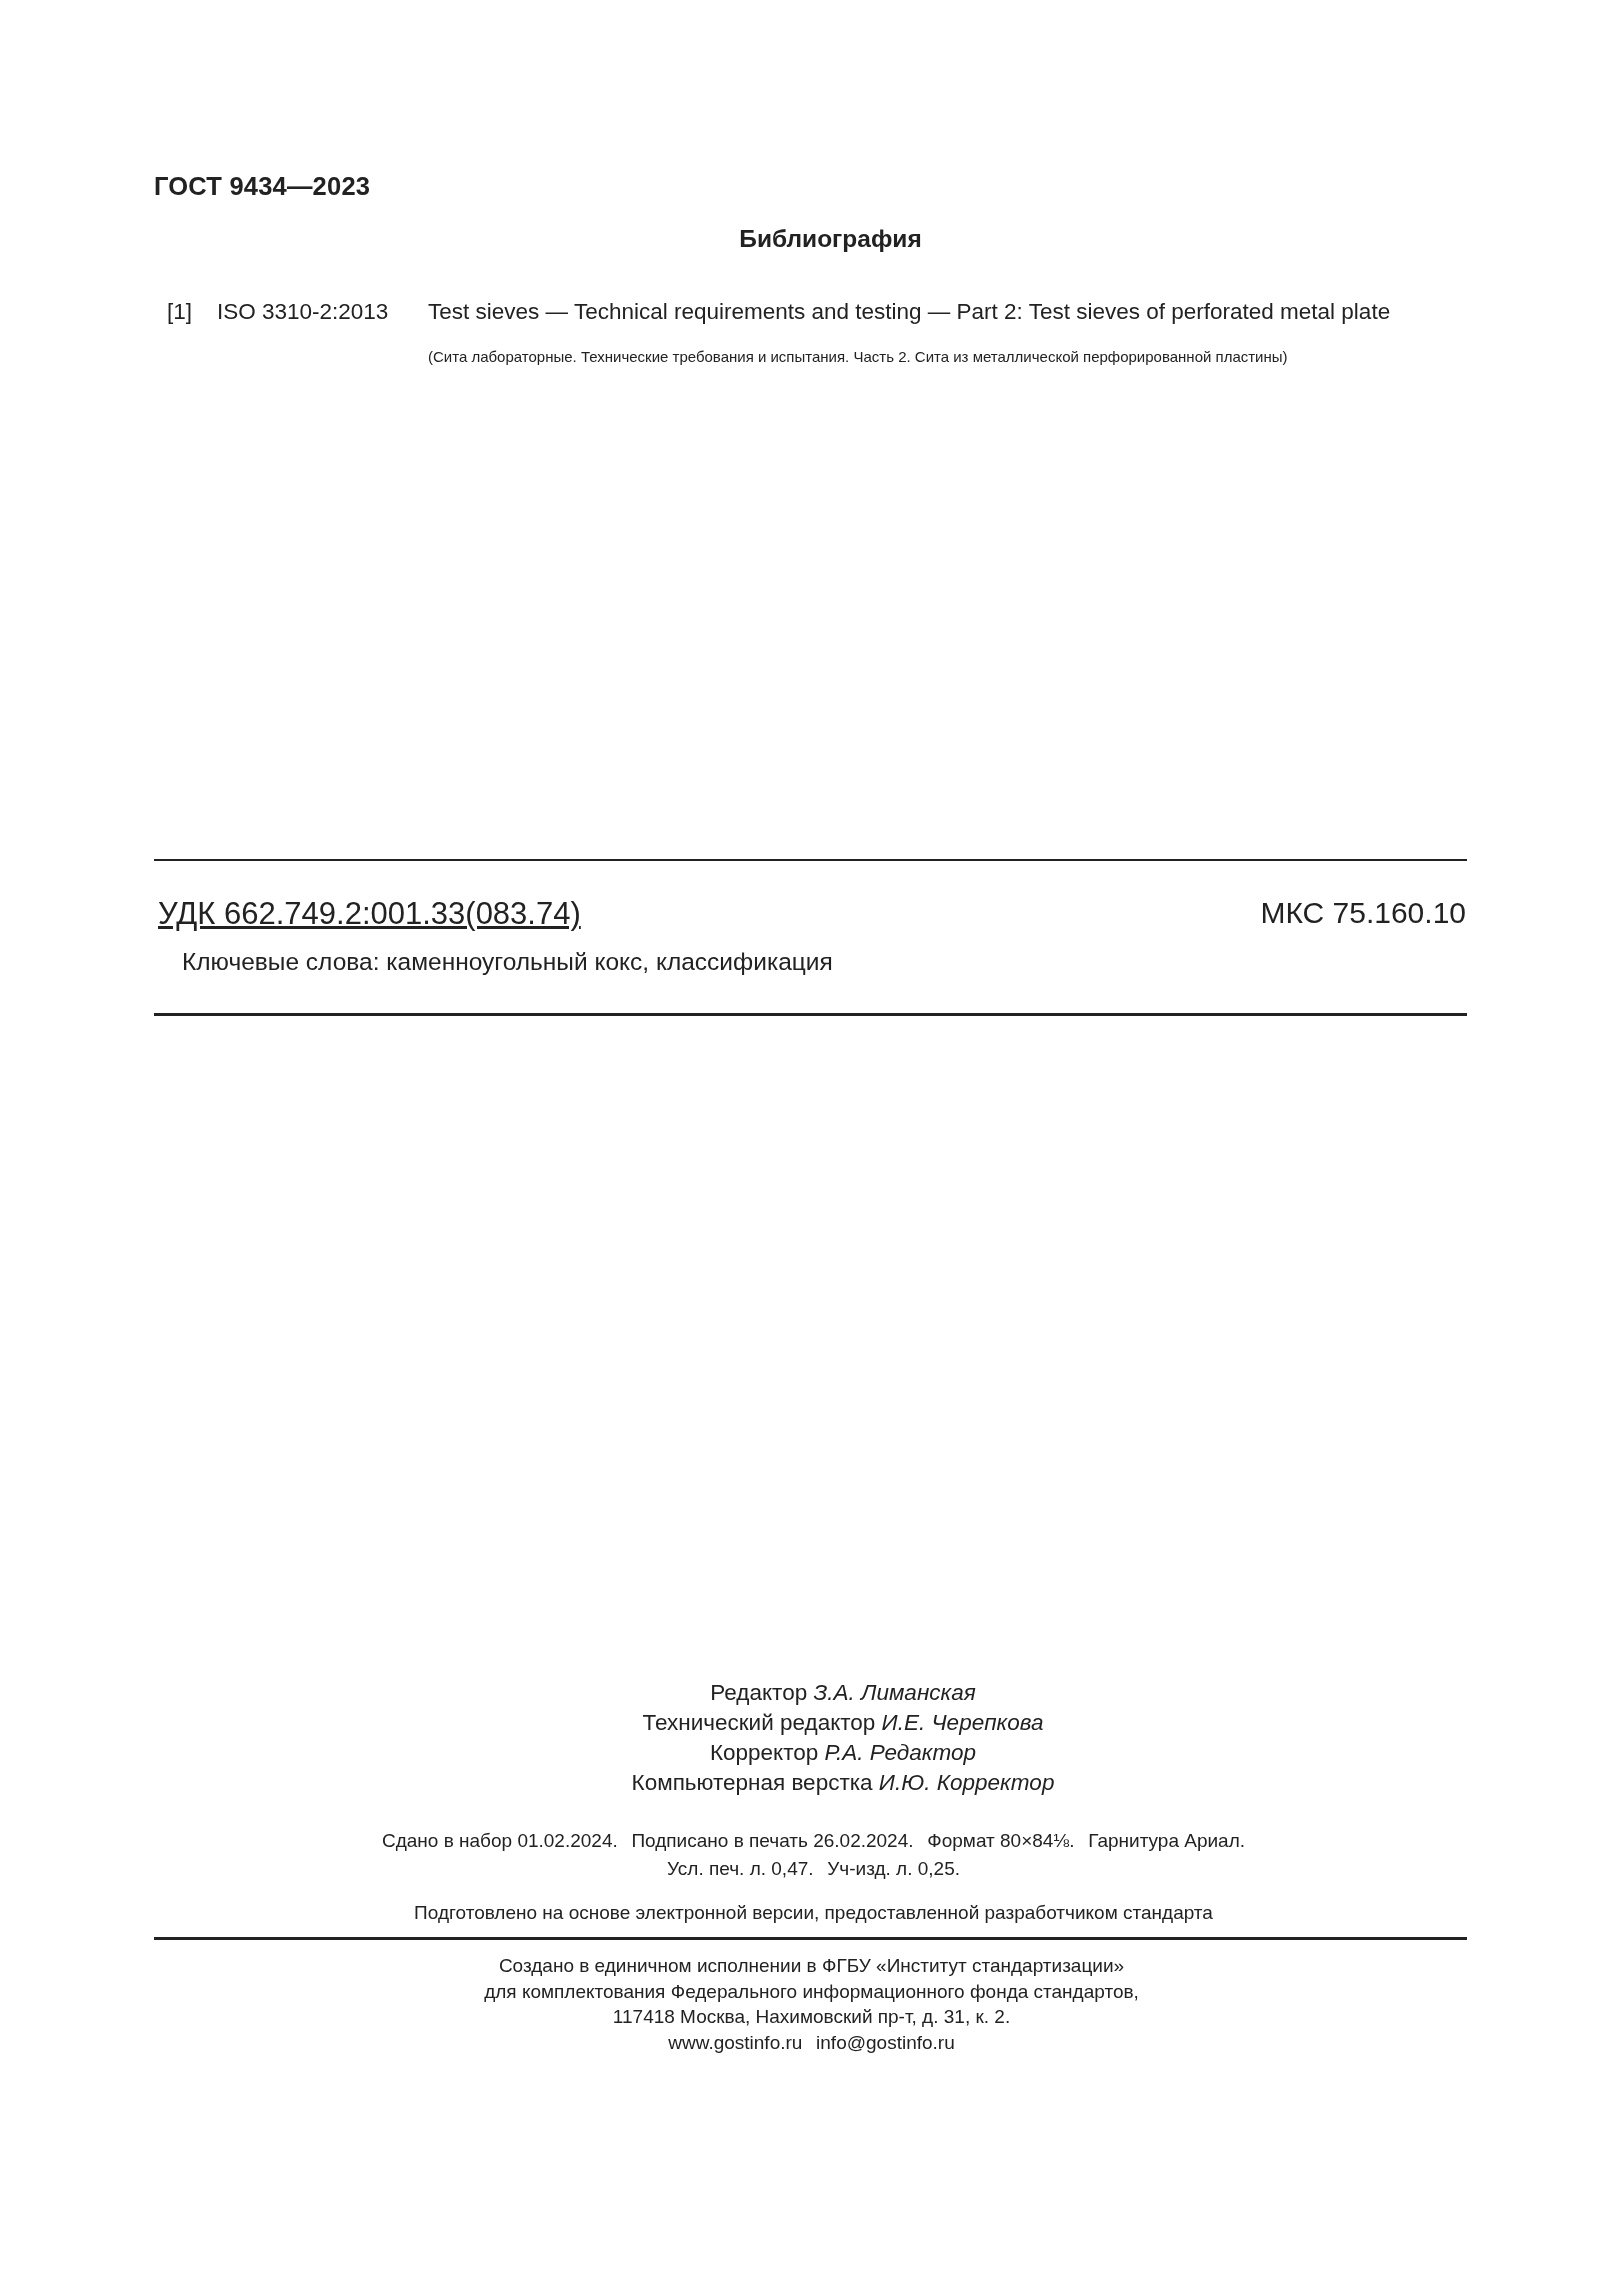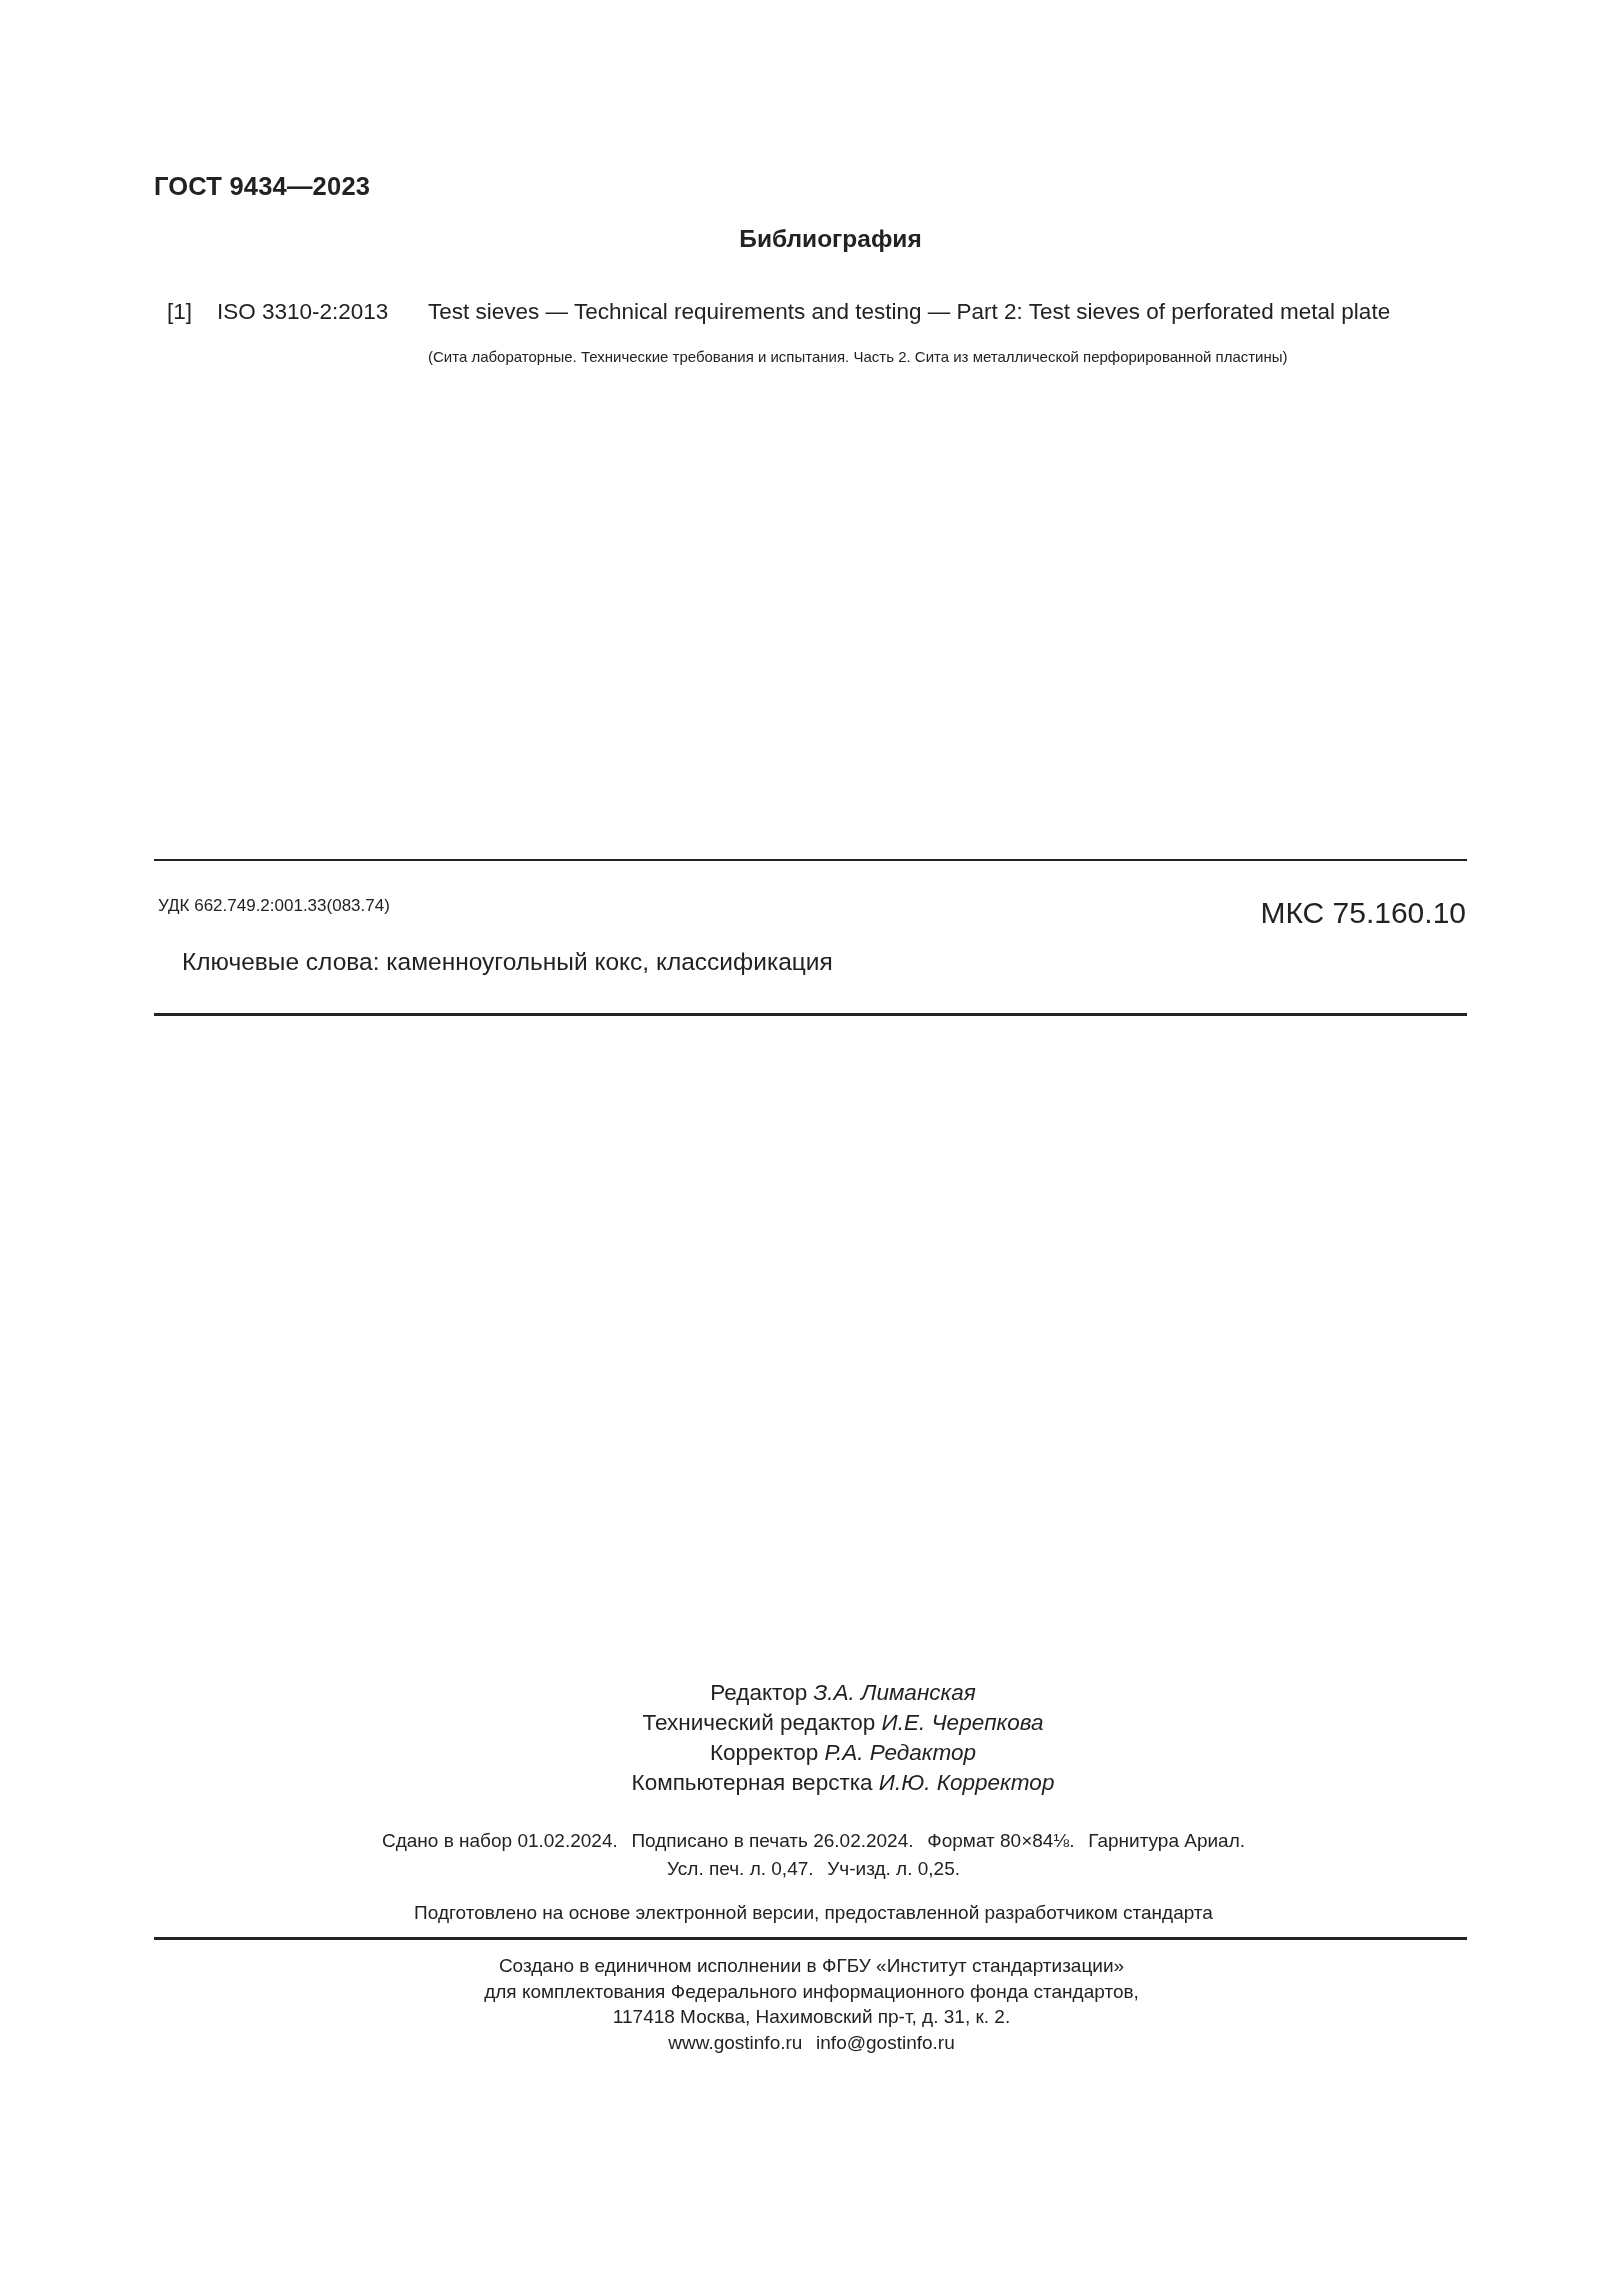--- a/index.html
+++ b/index.html
@@ -10,21 +10,21 @@
   .section-title { left: 0; width: 1621px; top: 225px; text-align: center; font-size: 24.5px; font-weight: bold; padding-left: 0; margin-left: 20px; }
   .section-title span { position: relative; left: 0; }
   .bib-num { left: 167px; top: 299px; font-size: 22.5px; }
   .bib-code { left: 217px; top: 299px; font-size: 22.5px; }
   .bib-title { left: 428px; top: 299px; font-size: 22.5px; }
   .bib-ru { left: 428px; top: 343px; width: 1039px; font-size: 15px; line-height: 27.4px; white-space: normal; text-align: justify; }
   .rule { position: absolute; left: 154px; width: 1313px; background: #222222; }
   .rule1 { top: 859px; height: 2px; }
   .rule2 { top: 1013px; height: 2.9px; }
   .rule3 { top: 1937px; height: 2.9px; }
-  .udc { left: 158px; top: 896px; font-size: 17px; }
+  .udc { left: 158px; top: 896px; font-size: 31px; text-decoration: underline; }
   .ics { right: 155px; top: 896px; font-size: 30px; }
   .keywords { left: 158px; top: 948px; font-size: 24.5px; margin-left: 24px; }
   .credits { left: 0; width: 1686px; top: 1678px; text-align: center; font-size: 22.5px; line-height: 30px; }
   .credits .line { display: block; }
   .credits i { font-style: italic; }
   .pubinfo { left: 0; width: 1627px; top: 1827px; text-align: center; font-size: 19px; line-height: 28px; }
   .pubinfo .line { display: block; }
   .prepared { left: 0; width: 1627px; top: 1902px; text-align: center; font-size: 19px; }
   .footer { left: 0; width: 1623px; top: 1953px; text-align: center; font-size: 19px; line-height: 25.5px; }
   .footer .line { display: block; }

